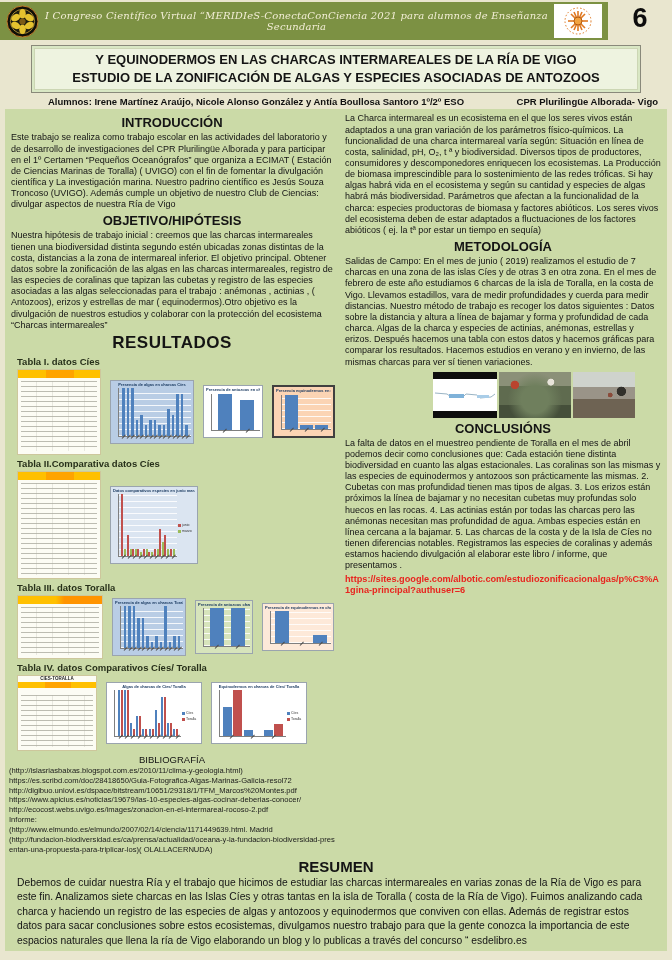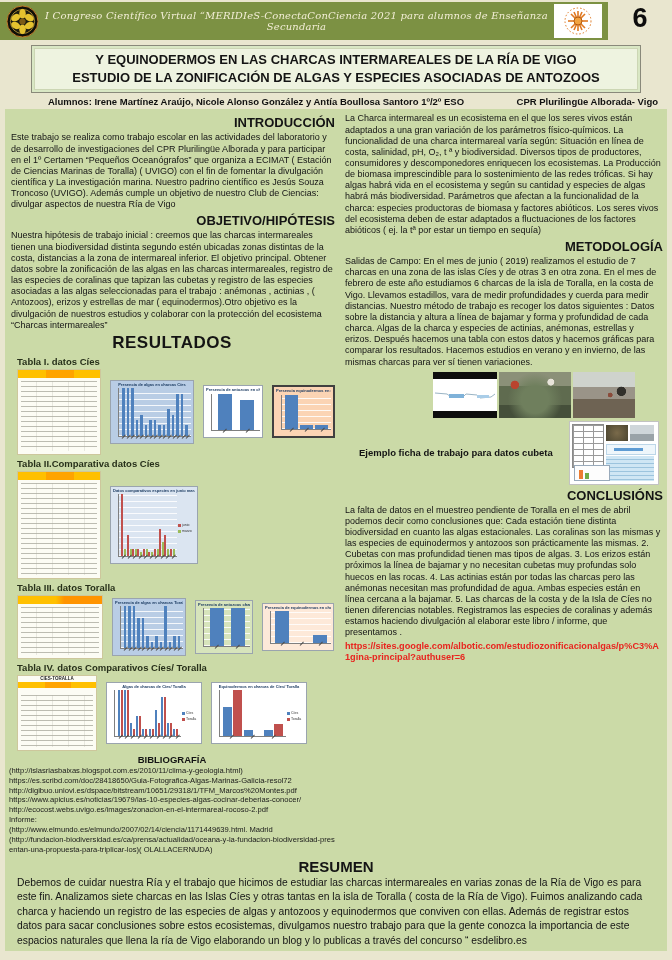--- a/index.html
+++ b/index.html
@@ -18,21 +18,21 @@
   .title-box{width:604px;margin:5px auto 2px;border:1px solid #89897a;background:#d9e7c4;padding:2px;}
   .title-inner{background:#eef3e0;border:1px solid #ccd6b4;padding:2px 4px;font-size:13px;font-weight:bold;text-align:center;line-height:1.4;color:#141414;}
   .authors-row{display:flex;justify-content:space-between;align-items:baseline;padding:1px 14px 1px 48px;font-size:9.5px;font-weight:bold;color:#111;}
 
   
   .main-panel{margin:1px 5px 0;background:#cbdaa7;padding:3px 4px 2px;}
   .content{display:flex;gap:8px;align-items:flex-start;}
   .col{min-width:0;}
   .col.left{flex:0 0 326px;}
   .col.right{flex:1;}
-  .col h2{font-size:13px;text-align:right;margin:3px 0 2px;color:#141414;}
+  .col h2{font-size:13px;text-align:center;margin:3px 0 2px;color:#141414;}
   .col p{font-size:9px;line-height:1.24;margin:1px 2px 2px;color:#141414;text-align:left;}
   .resultados-h{font-size:17px;font-weight:bold;text-align:center;margin:2px 0 1px;letter-spacing:.5px;color:#141414;}
   .tbl-label{font-size:9.5px;font-weight:bold;color:#27301a;margin:3px 0 2px 8px;}
 
   .fig-row{display:flex;align-items:center;gap:9px;margin:1px 0 2px 8px;}
 
   
   .mini-table{position:relative;background:#fcfcf4;border:1px solid #cdc79c;box-sizing:border-box;flex:none;overflow:hidden;}
   .mt-band{height:8px;background:linear-gradient(90deg,#ffc000 0 34%,#ffa400 34% 68%,#ffc000 68%);}
   .mt-band.orange{background:linear-gradient(90deg,#ffc000 0 45%,#ff9400 55%);}
@@ -55,21 +55,21 @@
   .bar{flex:1;max-width:14px;min-width:2px;}
   .ticks{display:flex;height:5px;margin-left:5px;padding:0 2px;}
   .tick{flex:1;position:relative;}
   .tick::after{content:"";position:absolute;left:45%;top:1px;width:5px;height:1px;background:#4a4a4a;transform:rotate(-45deg);transform-origin:left center;}
   .legend{width:17px;display:flex;flex-direction:column;justify-content:center;gap:2px;padding-left:1px;flex:none;}
   .legend-item{display:flex;align-items:center;gap:1px;font-size:3.5px;color:#333;white-space:nowrap;}
   .swatch{width:3px;height:3px;flex:none;}
 
   
   .biblio{margin-top:3px;}
-  .biblio-h{text-align:center;font-weight:bold;font-size:9.5px;margin:1px 0;color:#141414;}
+  .biblio-h{text-align:center;font-weight:normal;font-size:9.5px;margin:1px 0;color:#141414;}
   .biblio-line{font-size:7.6px;line-height:1.3;color:#1a1a1a;word-break:break-all;}
 
   
   .photo-row{display:flex;gap:2px;margin:4px 0 3px 30px;}
   .photo{height:46px;flex:none;}
   .photo.rockpool{width:58px;background:
       radial-gradient(ellipse at 50% 52%,#56643f 0 35%,#2a3120 72%),
       linear-gradient(90deg,#b7a88b 0 10%,#6f6design 0) #6b5f4c;}
   .photo.profile{width:64px;background:#fff;position:relative;display:flex;align-items:center;}
   .photo.profile::before,.photo.profile::after{content:"";position:absolute;left:0;right:0;height:7px;background:#0d0d0d;}
@@ -626,34 +626,20 @@
             <svg width="100%" height="20" viewBox="0 0 64 20">
               <path d="M2 8 L14 9 L18 12 L30 12 L33 9 L44 10 L47 13 L58 12 L62 9" fill="none" stroke="#9ab4c4" stroke-width="1"></path>
               <rect x="16" y="9" width="15" height="4" fill="#7fb2d9"></rect>
               <rect x="44" y="10" width="12" height="3" fill="#a9cde8"></rect>
             </svg>
           </div>
           <div class="photo students"></div>
           <div class="photo shore"></div>
         </div>
 
-        <div class="ficha-row">
-          <div class="ficha-caption">Ejemplo ficha de trabajo para datos cubeta</div>
-          <div class="ficha">
-            <div class="ficha-grid"></div>
-            <div class="ficha-photo a"></div>
-            <div class="ficha-photo b"></div>
-            <div class="ficha-profile"></div>
-            <div class="ficha-text"></div>
-            <div class="ficha-chart">
-                <i class="fb o"></i>
-                <i class="fb g"></i>
-              </div>
-          </div>
-        </div>
 
         <h2>CONCLUSIÓNS</h2>
         <p>La falta de datos en el muestreo pendiente de Toralla en el mes de abril podemos decir como conclusiones que: Cada estación tiene distinta biodiversidad en cuanto las algas estacionales. Las coralinas son las mismas y  las especies de equinodermos y antozoos son prácticamente las mismas. 2. Cubetas con mas profundidad tienen mas tipos de algas. 3. Los erizos están próximos la línea de bajamar y no necesitan cubetas muy profundas solo huecos en las rocas. 4. Las actinias están por todas las charcas pero las anémonas necesitan mas profundidad de agua. Ambas especies están en línea cercana a la bajamar. 5. Las charcas de la costa y de la Isla de Cíes no tienen diferencias notables. Registramos las especies de coralinas y además estamos haciendo divulgación al elaborar este libro / informe, que presentamos .</p>
         <a class="red-link">https://sites.google.com/albotic.com/estudiozonificacionalgas/p%C3%A1gina-principal?authuser=6</a>
       </div>
     </div>
 
     <div class="resumen">
       <h2>RESUMEN</h2>
       <p>Debemos de cuidar nuestra Ría y el trabajo que hicimos de estudiar las charcas intermareales en varias zonas de la Ría de Vigo es para este fin. Analizamos siete charcas en las Islas Cíes y otras tantas en la isla de Toralla ( costa de la Ría de Vigo). Fuimos analizando cada charca y haciendo un registro de las especies de algas y antozoos y equinodermos que conviven con ellas. Además de registrar estos datos para sacar conclusiones sobre estos ecosistemas, divulgamos nuestro trabajo para que la gente conozca la importancia de este espacios naturales que llena la ría de Vigo elaborando un blog y lo publicas a través del concurso “ esdelibro.es</p>

